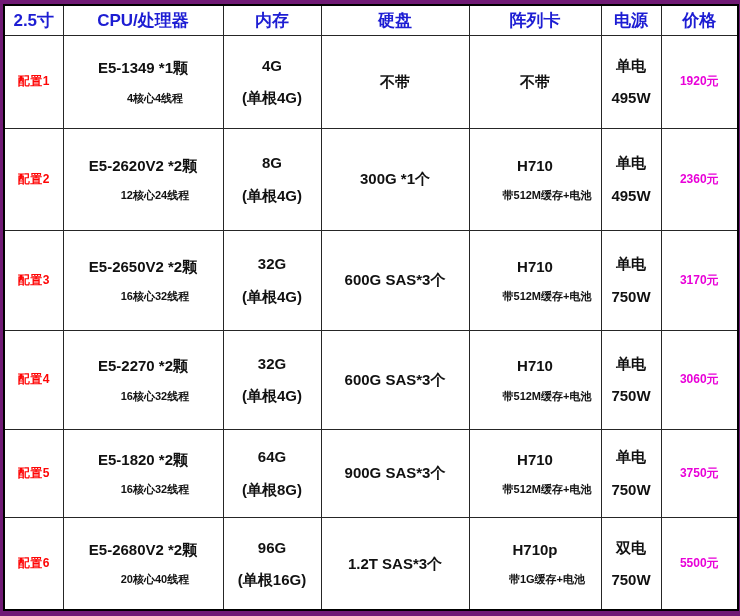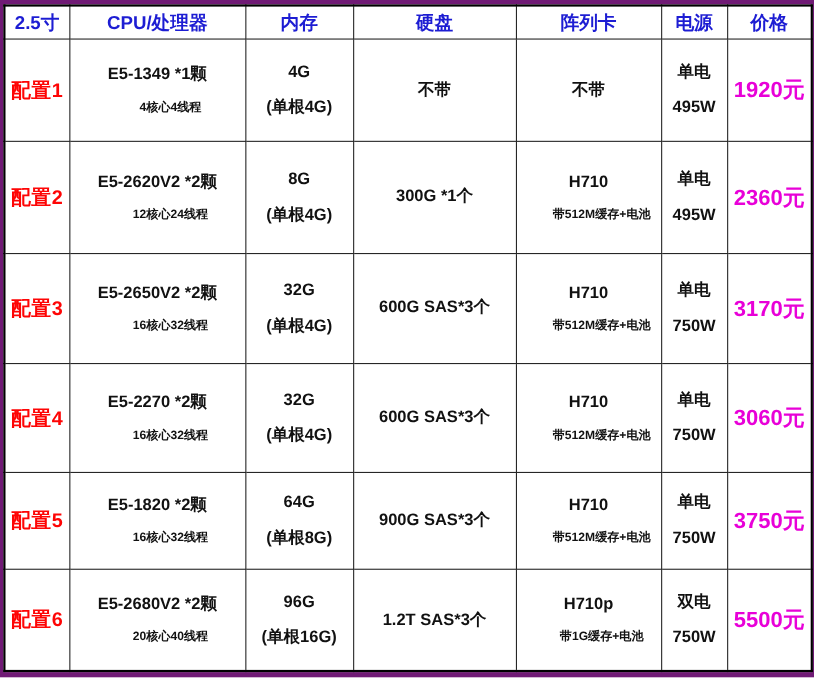--- a/index.html
+++ b/index.html
@@ -33,21 +33,21 @@
   tbody tr:nth-child(4){height:99px;}
   tbody tr:nth-child(5){height:88px;}
   tbody tr:nth-child(6){height:93px;}
   th{
     color:#1d1dd3;
     font-size:17px;
     font-weight:bold;
   }
   .label{
     color:#fe0505;
-    font-size:18px;
+    font-size:12px;
     letter-spacing:0.5px;
   }
   .cellv{
     display:flex;
     flex-direction:column;
     align-items:center;
     justify-content:center;
     gap:15px;
   }
   .main{
@@ -56,21 +56,21 @@
     line-height:1.15;
   }
   .sub{
     color:#111111;
     font-size:11px;
     line-height:1.1;
     margin-left:24px;
   }
   .price{
     color:#e800d8;
-    font-size:20px;
+    font-size:12px;
   }
 </style>
 </head>
 <body>
 
 <div class="stage">
   <table class="cfg">
     <colgroup>
       <col style="width:59px">
       <col style="width:160px">

